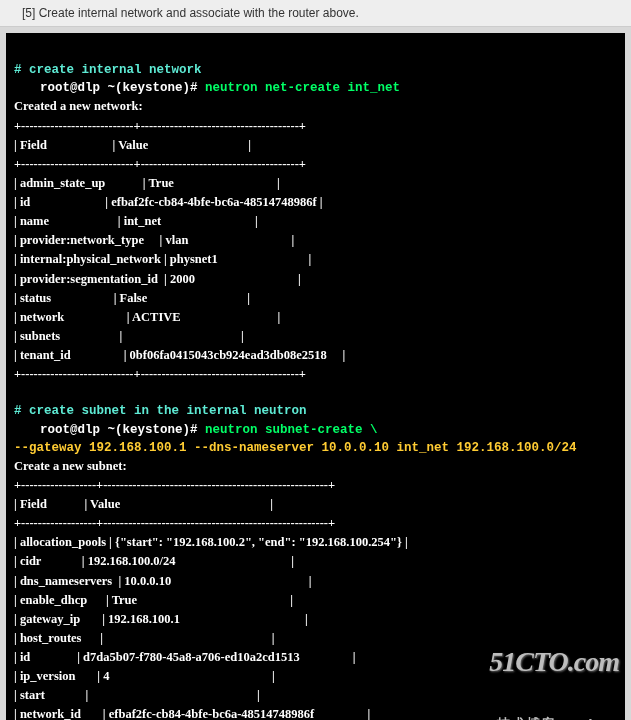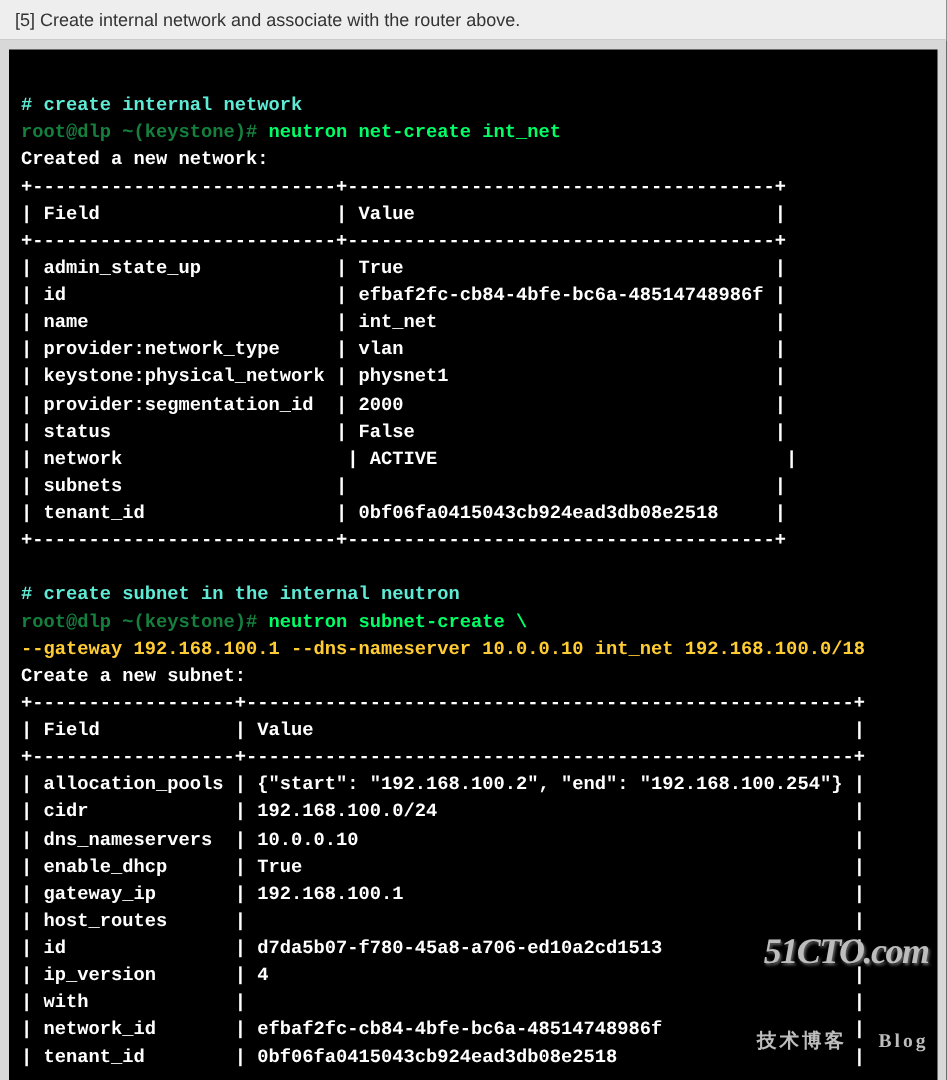--- a/index.html
+++ b/index.html
@@ -4,53 +4,53 @@
 <style>
   body {
     margin: 0;
     padding: 0;
     background: #d8d8d8;
     font-family: Verdana, Arial, sans-serif;
     width: 631px;
   }
   .note {
     background: #eeeeee;
-    padding: 6px 10px;
+    padding: 6px 22px;
     font-size: 12px;
     color: #333;
     border-bottom: 1px solid #ccc;
   }
   .term {
     background: #000;
     color: #fff;
     font-family: "Courier New", monospace;
     font-size: 12.5px;
     font-weight: bold;
     padding: 10px 8px 14px 8px;
     margin: 6px;
     line-height: 1.45;
     white-space: pre;
     position: relative;
   }
   .comment { color: #5eead4; }
-  .prompt  { color: #15803d; }
+  .prompt  { color: #ffffff; margin-left: 26px; }
   .cmd     { color: #00ff66; margin-top: 13px; }
   .args    { color: #ffcc33; }
-  .plain   { color: #ffffff; }
+  .plain   { color: #ffffff; font-family: Liberation Serif, serif; }
   .watermark {
     position: absolute;
     right: 6px;
     bottom: 6px;
     text-align: right;
     font-family: Georgia, serif;
     font-weight: bold;
     pointer-events: none;
   }
   .watermark .big {
-    font-size: 24px;
+    font-size: 28px;
     font-style: italic;
     color: #bdbdbd;
     text-shadow: 1px 1px 2px #666;
     letter-spacing: -1px;
   }
   .watermark .small {
     font-size: 13px;
     color: #bdbdbd;
     letter-spacing: 2px;
     margin-top: -4px;
@@ -66,42 +66,42 @@
 <span class="comment"># create internal network</span>
 <span class="prompt">root@dlp ~(keystone)#</span> <span class="cmd">neutron net-create int_net</span>
 <span class="plain">Created a new network:</span>
 <span class="plain">+---------------------------+--------------------------------------+</span>
 <span class="plain">| Field                     | Value                                |</span>
 <span class="plain">+---------------------------+--------------------------------------+</span>
 <span class="plain">| admin_state_up            | True                                 |</span>
 <span class="plain">| id                        | efbaf2fc-cb84-4bfe-bc6a-48514748986f |</span>
 <span class="plain">| name                      | int_net                              |</span>
 <span class="plain">| provider:network_type     | vlan                                 |</span>
-<span class="plain">| keystone:physical_network | physnet1                             |</span>
+<span class="plain">| internal:physical_network | physnet1                             |</span>
 <span class="plain">| provider:segmentation_id  | 2000                                 |</span>
 <span class="plain">| status                    | False                                |</span>
 <span class="plain">| network                    | ACTIVE                               |</span>
 <span class="plain">| subnets                   |                                      |</span>
 <span class="plain">| tenant_id                 | 0bf06fa0415043cb924ead3db08e2518     |</span>
 <span class="plain">+---------------------------+--------------------------------------+</span>
 
 <span class="comment"># create subnet in the internal neutron</span>
 <span class="prompt">root@dlp ~(keystone)#</span> <span class="cmd">neutron subnet-create \</span>
-<span class="args">--gateway 192.168.100.1 --dns-nameserver 10.0.0.10 int_net 192.168.100.0/18</span>
+<span class="args">--gateway 192.168.100.1 --dns-nameserver 10.0.0.10 int_net 192.168.100.0/24</span>
 <span class="plain">Create a new subnet:</span>
 <span class="plain">+------------------+------------------------------------------------------+</span>
 <span class="plain">| Field            | Value                                                |</span>
 <span class="plain">+------------------+------------------------------------------------------+</span>
 <span class="plain">| allocation_pools | {"start": "192.168.100.2", "end": "192.168.100.254"} |</span>
 <span class="plain">| cidr             | 192.168.100.0/24                                     |</span>
 <span class="plain">| dns_nameservers  | 10.0.0.10                                            |</span>
 <span class="plain">| enable_dhcp      | True                                                 |</span>
 <span class="plain">| gateway_ip       | 192.168.100.1                                        |</span>
 <span class="plain">| host_routes      |                                                      |</span>
 <span class="plain">| id               | d7da5b07-f780-45a8-a706-ed10a2cd1513                 |</span>
 <span class="plain">| ip_version       | 4                                                    |</span>
-<span class="plain">| with             |                                                      |</span>
+<span class="plain">| start             |                                                      |</span>
 <span class="plain">| network_id       | efbaf2fc-cb84-4bfe-bc6a-48514748986f                 |</span>
 <span class="plain">| tenant_id        | 0bf06fa0415043cb924ead3db08e2518                     |</span>
 <div class="watermark">
   <div class="big">51CTO.com</div>
   <div class="small">技术博客    Blog</div>
 </div></div>
 
 </body></html>

